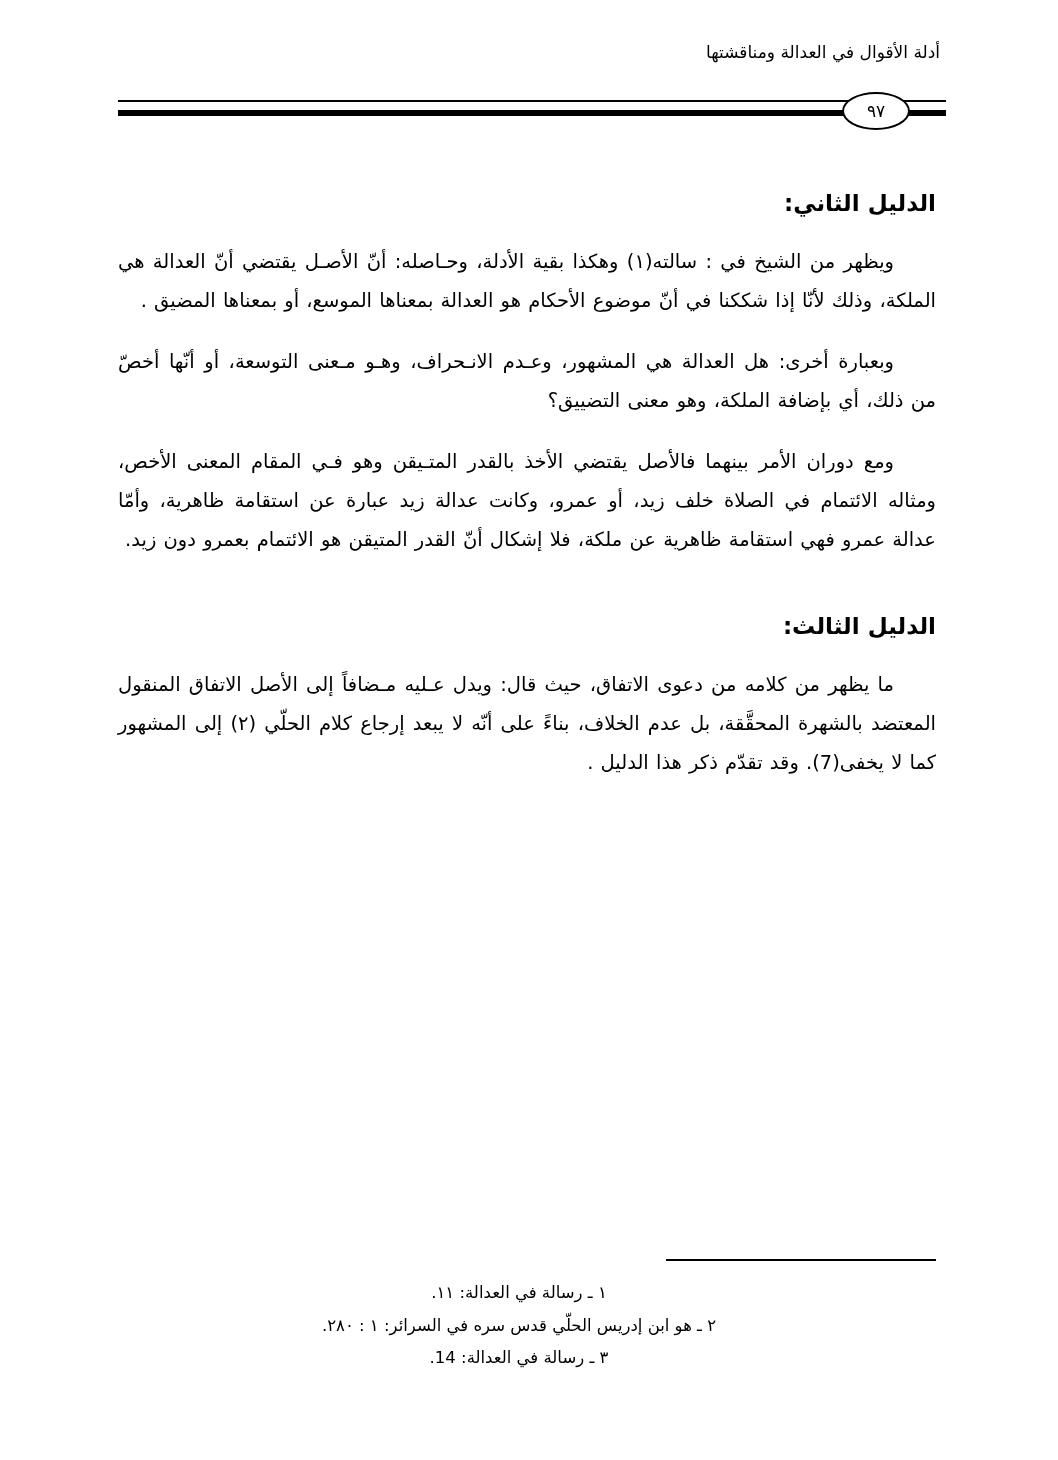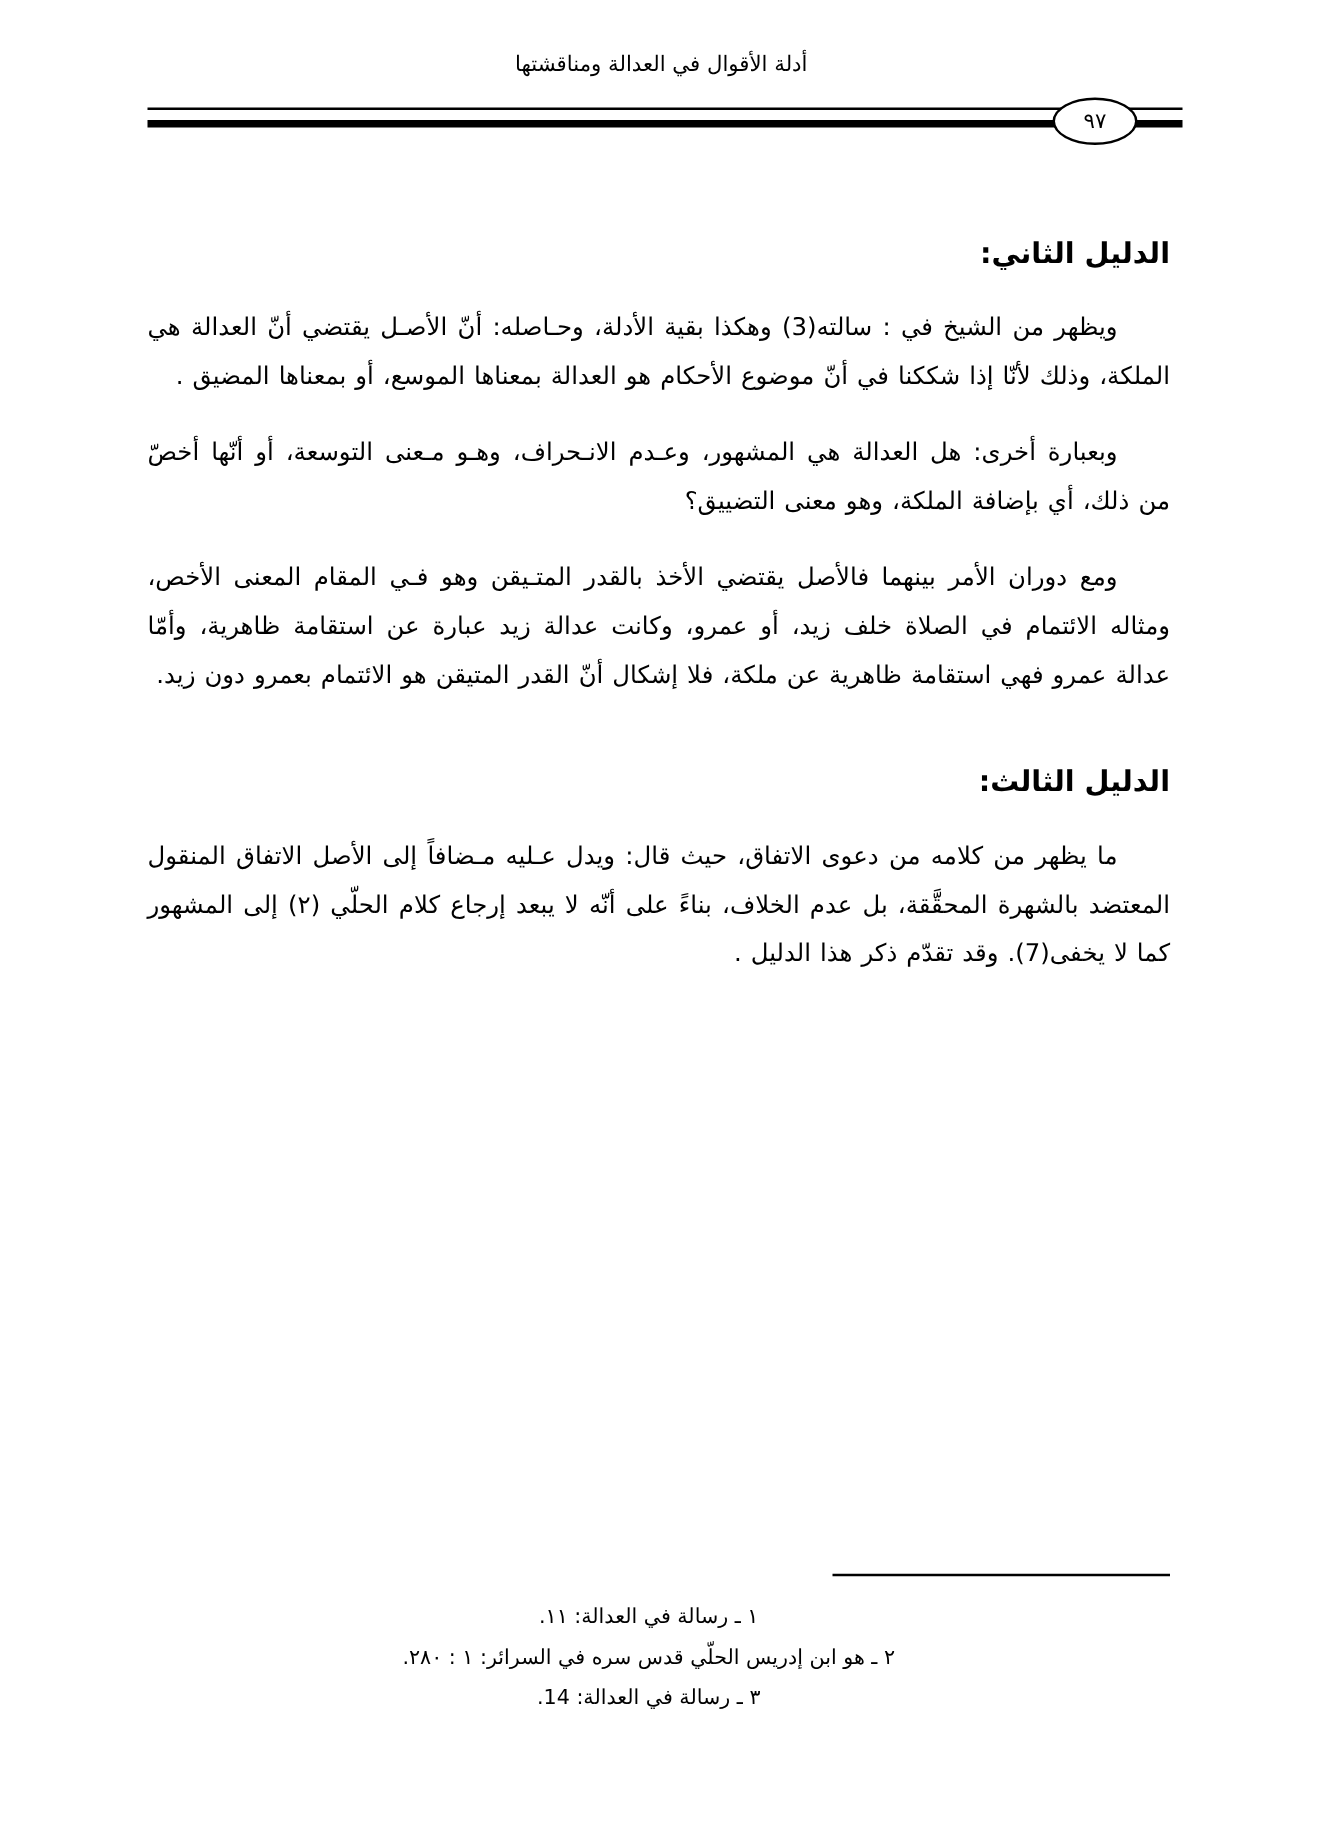--- a/index.html
+++ b/index.html
@@ -17,33 +17,33 @@
     overflow: hidden;
     box-sizing: border-box;
   }
 
   
   .header {
     position: absolute;
     top: 42px;
     right: 118px;
     left: 118px;
-    text-align: center;
+    text-align: right;
     direction: rtl;
   }
   .header-title {
     font-size: 17px;
     font-weight: normal;
     letter-spacing: 0px;
     display: inline-block;
     font-family: "DejaVu Sans", sans-serif;
   }
   .rule-wrap {
     position: absolute;
-    top: 86px;
+    top: 100px;
     right: 112px;
     left: 118px;
     height: 28px;
   }
   .rule-thin {
     position: absolute;
     top: 0;
     left: 0;
     right: 0;
     height: 2px;
@@ -141,21 +141,21 @@
     <div class="rule-thick"></div>
     <div class="page-num-badge">
       <span>٩٧</span>
     </div>
   </div>
 
   <div class="body">
 
     <h2 class="section-head">الدليل الثاني:</h2>
 
-    <p class="para">ويظهر من الشيخ في : سالته(3) وهكذا بقية الأدلة، وحـاصله: أنّ الأصـل يقتضي أنّ العدالة هي الملكة، وذلك لأنّا إذا شككنا في أنّ موضوع الأحكام هو العدالة بمعناها الموسع، أو بمعناها المضيق .</p>
+    <p class="para">ويظهر من الشيخ في : سالته(١) وهكذا بقية الأدلة، وحـاصله: أنّ الأصـل يقتضي أنّ العدالة هي الملكة، وذلك لأنّا إذا شككنا في أنّ موضوع الأحكام هو العدالة بمعناها الموسع، أو بمعناها المضيق .</p>
     <p class="para">وبعبارة أخرى: هل العدالة هي المشهور، وعـدم الانـحراف، وهـو مـعنى التوسعة، أو أنّها أخصّ من ذلك، أي بإضافة الملكة، وهو معنى التضييق؟</p>
     <p class="para">ومع دوران الأمر بينهما فالأصل يقتضي الأخذ بالقدر المتـيقن وهو فـي المقام المعنى الأخص، ومثاله الائتمام في الصلاة خلف زيد، أو عمرو، وكانت عدالة زيد عبارة عن استقامة ظاهرية، وأمّا عدالة عمرو فهي استقامة ظاهرية عن ملكة، فلا إشكال أنّ القدر المتيقن هو الائتمام بعمرو دون زيد.</p>
 
     <h2 class="section-head second">الدليل الثالث:</h2>
 
     <p class="para">ما يظهر من كلامه من دعوى الاتفاق، حيث قال: ويدل عـليه مـضافاً إلى الأصل الاتفاق المنقول المعتضد بالشهرة المحقَّقة، بل عدم الخلاف، بناءً على أنّه لا يبعد إرجاع كلام الحلّي (٢) إلى المشهور كما لا يخفى(7). وقد تقدّم ذكر هذا الدليل .</p>
 
   </div>
 
   <div class="footnotes">

